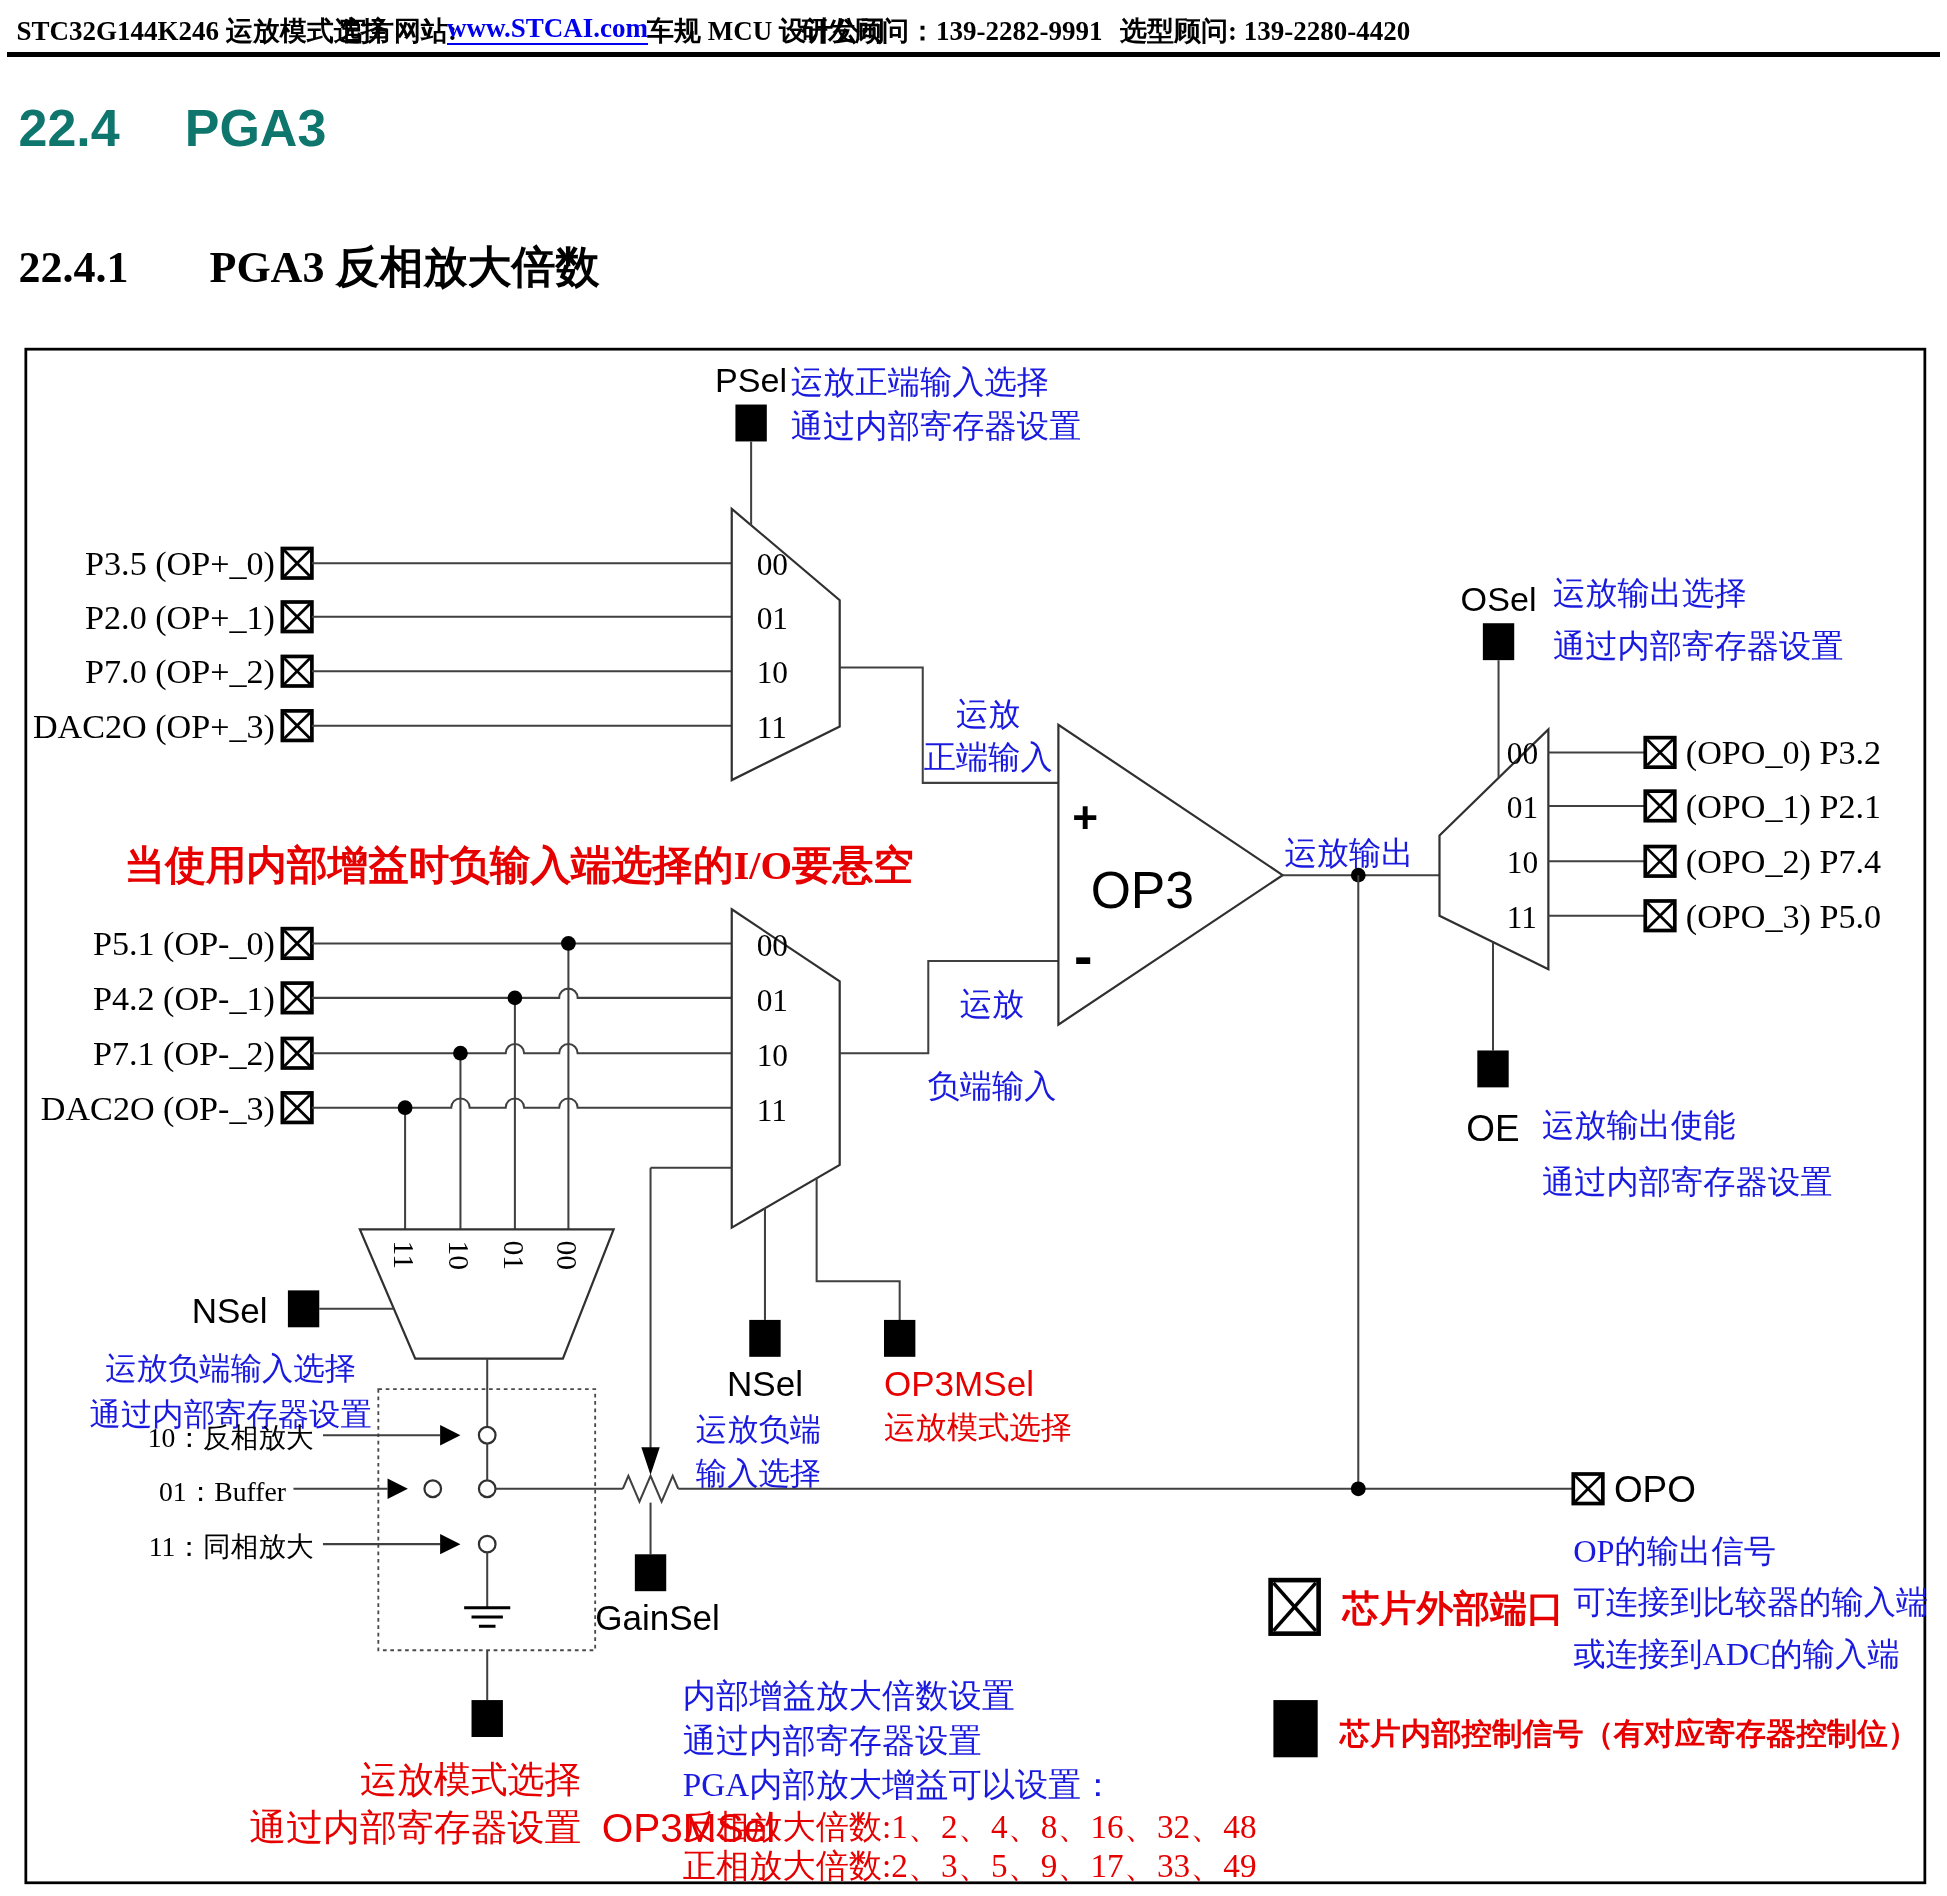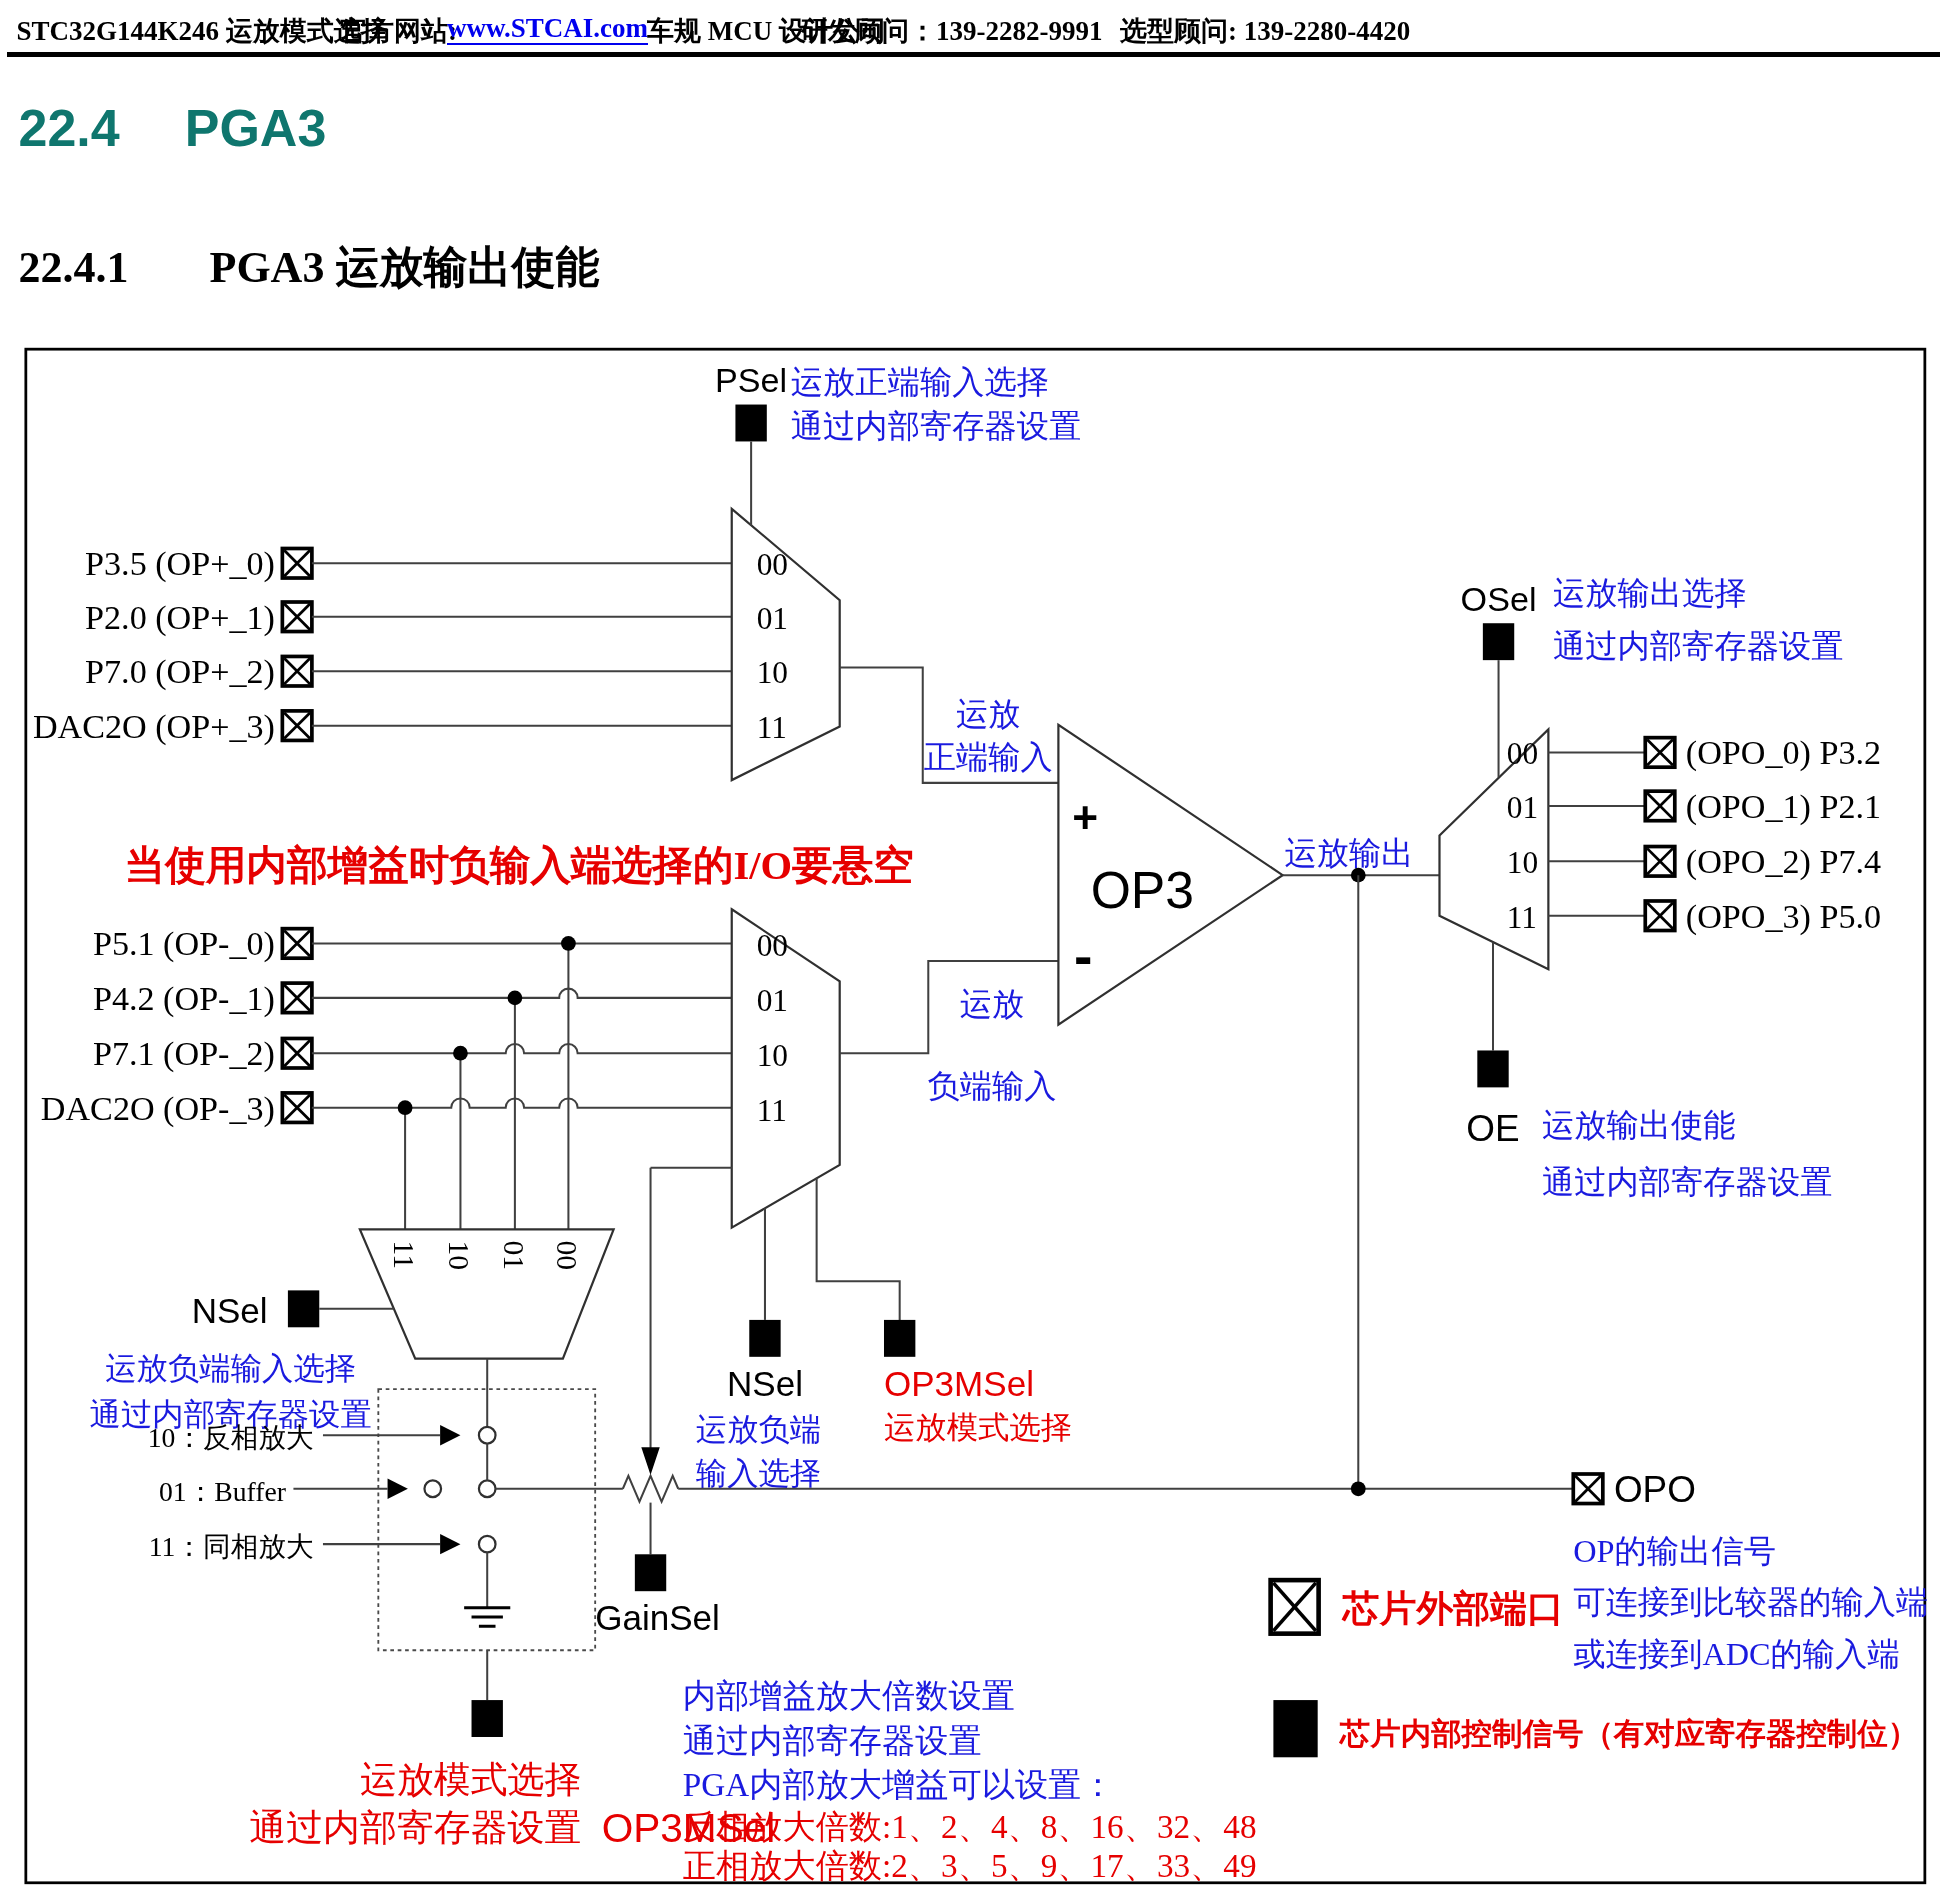--- a/index.html
+++ b/index.html
@@ -32,21 +32,21 @@
 <div class="abs hdr" style="left:447px"><a>www.STCAI.com</a></div>
 <div class="abs hdr" style="left:647px">车规 MCU 设计公司</div>
 <div class="abs hdr" style="left:801px">研发顾问：139-2282-9991</div>
 <div class="abs hdr" style="left:1120px">选型顾问: 139-2280-4420</div>
 <div class="abs" id="rule"></div>
 
 <div class="abs" id="h1">
   <span>22.4</span><span class="gap">PGA3</span>
 </div>
 <div class="abs" id="h2">
-  <span>22.4.1</span><span class="gap">PGA3 运放输出使能</span>
+  <span>22.4.1</span><span class="gap">PGA3 反相放大倍数</span>
 </div>
 
 <svg width="1947" height="1897" viewBox="0 0 2110 2055">
   <defs>
     <g id="portx">
       <rect x="0" y="0" width="32" height="32" fill="#fff" stroke="#000" stroke-width="4"></rect>
       <line x1="2" y1="2" x2="30" y2="30" stroke="#000" stroke-width="3"></line>
       <line x1="30" y1="2" x2="2" y2="30" stroke="#000" stroke-width="3"></line>
     </g>
   </defs>

